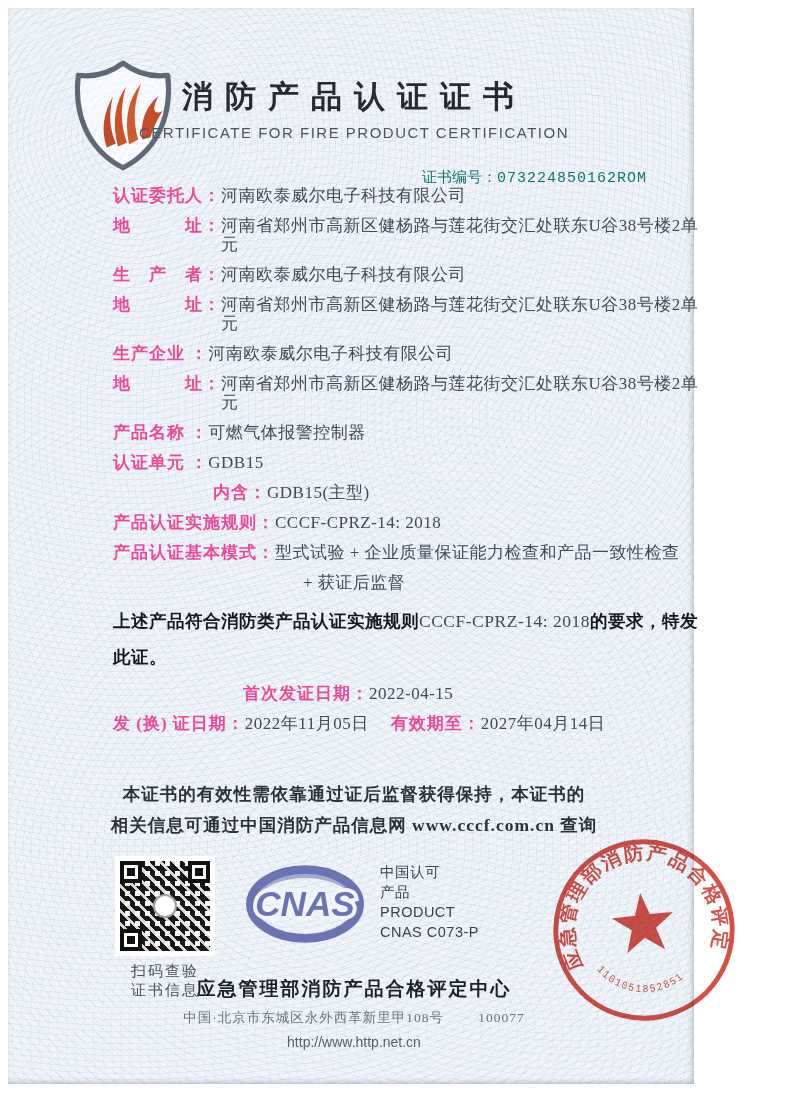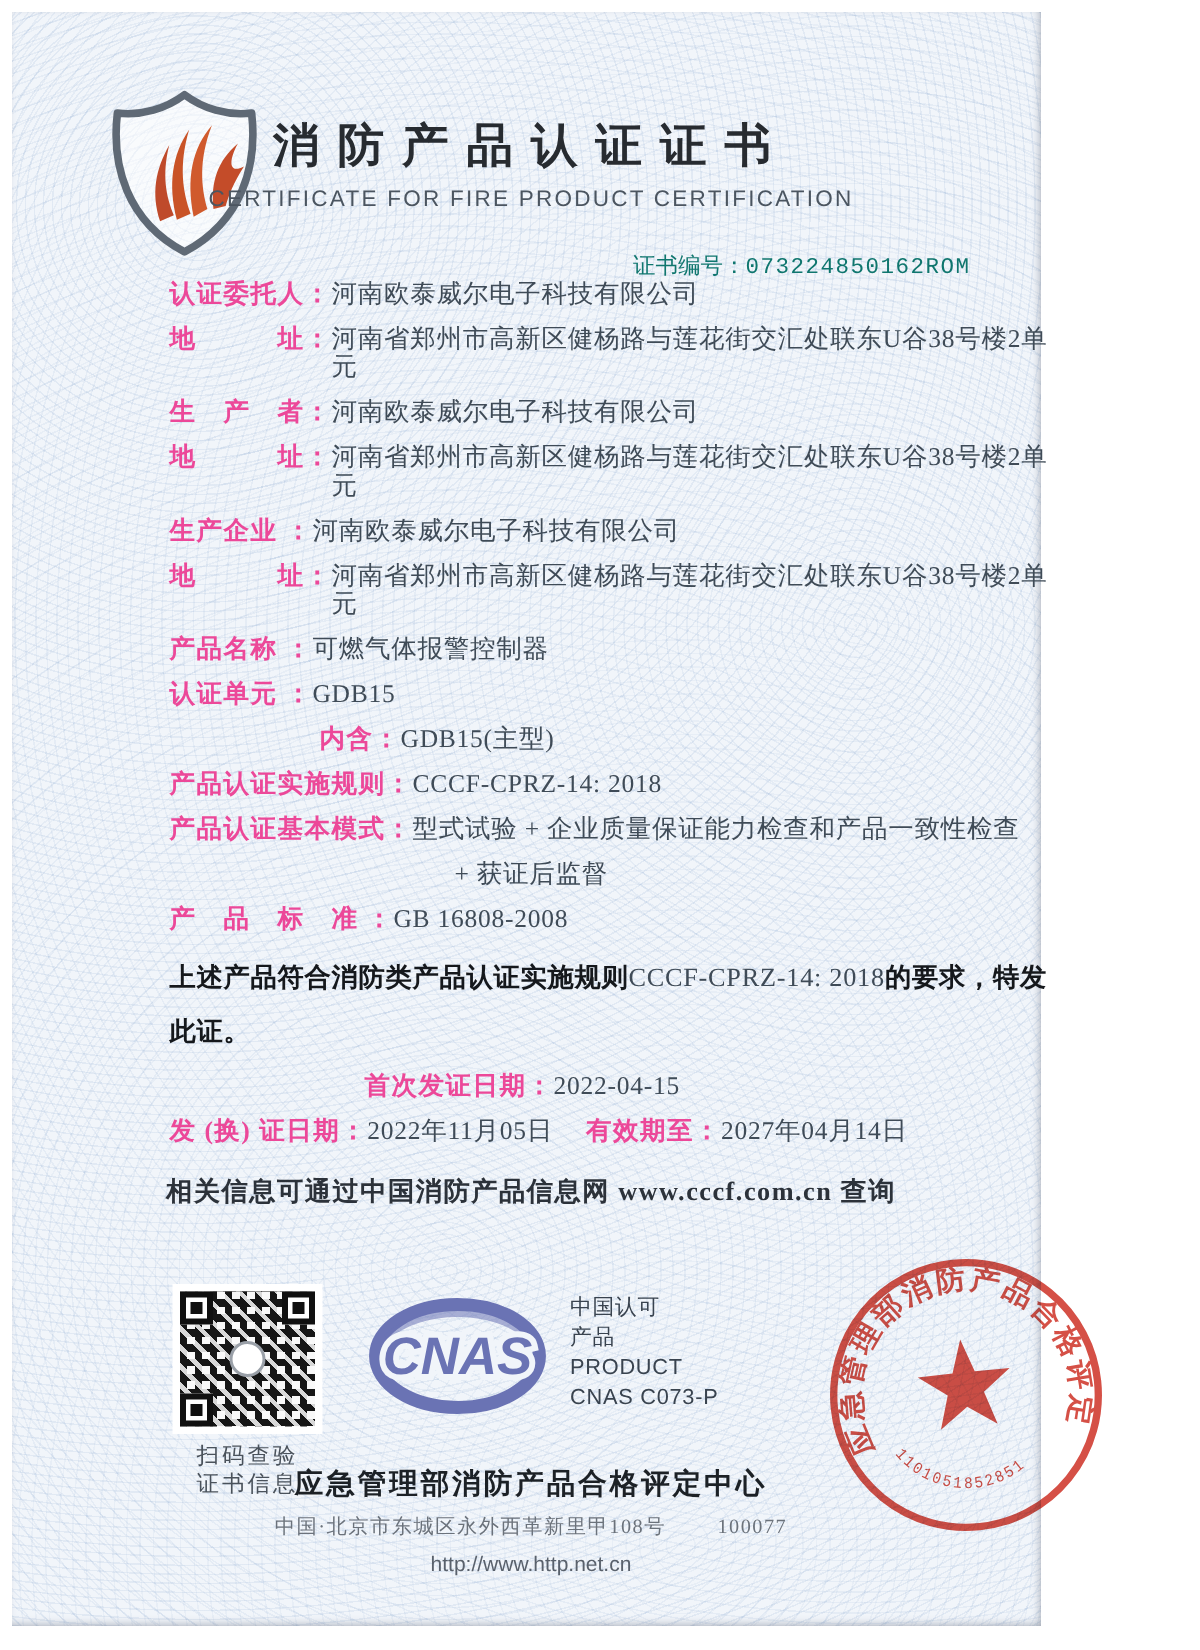--- a/index.html
+++ b/index.html
@@ -116,42 +116,39 @@
       <span class="lab">产品认证实施规则：</span>
       <span class="val">CCCF-CPRZ-14: 2018</span>
     </div>
     <div class="row">
       <span class="lab">产品认证基本模式：</span>
       <span class="val">型式试验 + 企业质量保证能力检查和产品一致性检查</span>
     </div>
     <div class="row indent2">
       <span class="val">+ 获证后监督</span>
     </div>
-    <div class="row">
-      <span class="lab">产　品　标　准 ：</span>
-      <span class="val">GB 16808-2008</span>
-    </div>
 
     <div class="statement">
       <span>上述产品符合消防类产品认证实施规则</span><span class="code">CCCF-CPRZ-14: 2018</span><span>的要求，特发此证。</span>
     </div>
 
     <div class="row indent3">
       <span class="lab">首次发证日期：</span>
       <span class="val">2022-04-15</span>
     </div>
     <div class="row">
       <span class="lab">发 (换) 证日期：</span>
       <span class="val">2022年11月05日</span>
       <span class="lab pair2">有效期至：</span>
       <span class="val">2027年04月14日</span>
     </div>
   </div>
 
   <div class="abs notes">
+    <div>本证书的有效性需依靠通过证后监督获得保持，本证书的</div>
     <div>相关信息可通过中国消防产品信息网 www.cccf.com.cn 查询</div>
   </div>
 
   <div class="abs qr">
     <div class="qr-in">
       <div class="finder f-tl"></div>
       <div class="finder f-tr"></div>
       <div class="finder f-bl"></div>
       <div class="qr-center"></div>
     </div>

